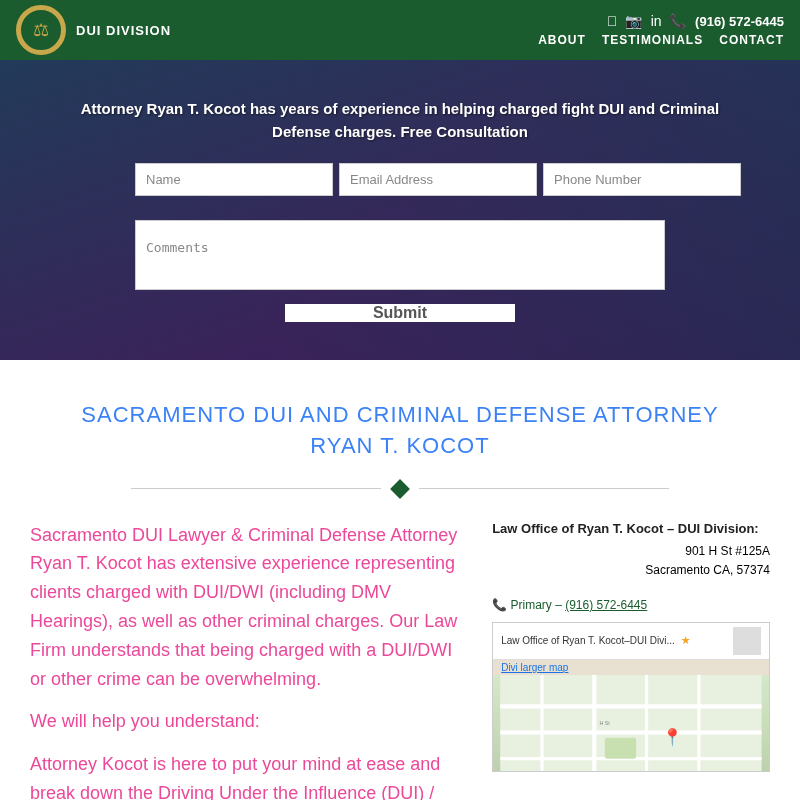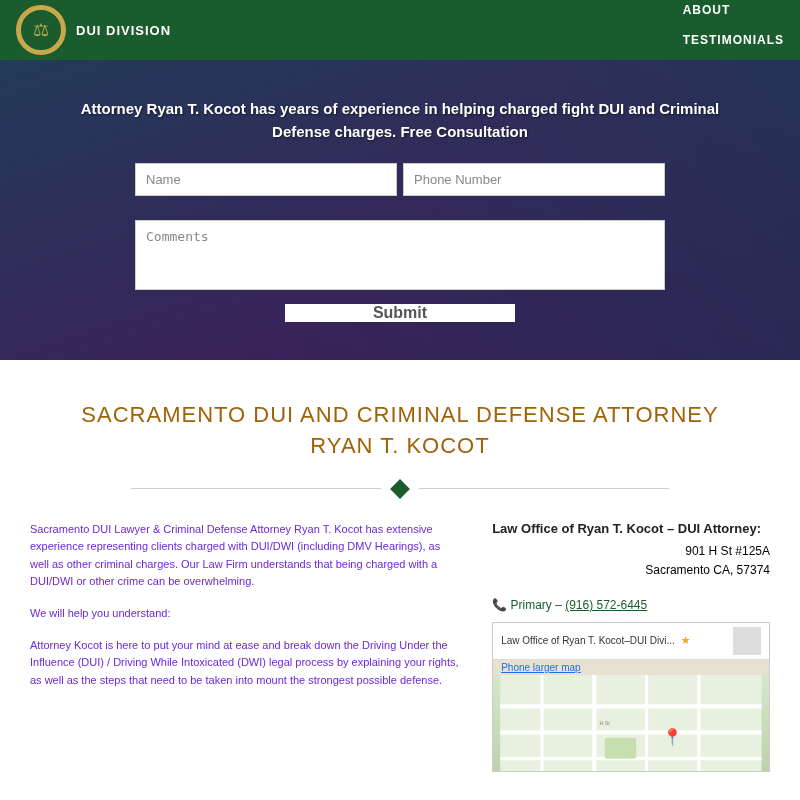--- a/index.html
+++ b/index.html
@@ -68,21 +68,20 @@
       font-size: 14px;
     }
     .phone-number {
       color: #fff;
       font-weight: bold;
       font-size: 13px;
     }
     .nav-links {
       display: flex;
       gap: 16px;
-      flex-direction: column;
     }
     .nav-link {
       color: #fff;
       text-decoration: none;
       font-size: 12px;
       font-weight: bold;
       letter-spacing: 1px;
       text-transform: uppercase;
     }
 
@@ -136,21 +135,21 @@
       padding: 8px 10px;
       border: 1px solid #ccc;
       background: #fff;
       font-size: 13px;
       color: #555;
     }
     .form-input::placeholder { color: #888; }
     .form-textarea {
       width: 100%;
       height: 70px;
-      padding: 8px 10px;
+      padding: 19px 10px;
       border: 1px solid #ccc;
       background: #fff;
       font-size: 13px;
       color: #555;
       resize: none;
       margin-bottom: 10px;
       margin-top: 18px;
     }
     .form-textarea::placeholder { color: #888; }
     .submit-btn {
@@ -170,21 +169,21 @@
     
     .main-section {
       padding: 40px 30px 30px;
     }
     .main-title {
       text-align: center;
       font-size: 22px;
       font-weight: normal;
       text-transform: uppercase;
       letter-spacing: 1px;
-      color: #a16207;
+      color: #3b82f6;
       margin-bottom: 20px;
       line-height: 1.4;
     }
     .diamond-divider {
       display: flex;
       align-items: center;
       justify-content: center;
       margin-bottom: 25px;
       gap: 0;
     }
@@ -205,23 +204,23 @@
       display: flex;
       gap: 30px;
     }
     .content-left {
       flex: 1.4;
     }
     .content-right {
       flex: 0.9;
     }
     .content-para {
-      font-size: 11px;
+      font-size: 18px;
       line-height: 1.6;
-      color: #6d28d9;
+      color: #ec4899;
       margin-bottom: 14px;
     }
     .sidebar-box {
       font-size: 12px;
       color: #333;
     }
     .sidebar-title {
       font-size: 13px;
       font-weight: bold;
       color: #222;
@@ -314,20 +313,21 @@
     </nav>
   </div>
 </header>
 
 <section class="hero">
   <div class="hero-content">
     <p class="hero-subtitle">Attorney Ryan T. Kocot has years of experience in helping charged fight DUI and Criminal Defense charges. Free Consultation</p>
     <div class="contact-form">
       <div class="form-row">
         <input class="form-input" type="text" placeholder="Name" style="">
+        <input class="form-input" type="email" placeholder="Email Address" style="">
         <input class="form-input" type="tel" placeholder="Phone Number" style="">
       </div>
       <textarea class="form-textarea" placeholder="Comments" style=""></textarea>
       <button class="submit-btn">Submit</button>
     </div>
   </div>
 </section>
 
 <section class="main-section">
   <h2 class="main-title">SACRAMENTO DUI AND CRIMINAL DEFENSE ATTORNEY<br>RYAN T. KOCOT</h2>
@@ -338,39 +338,39 @@
   </div>
   <div class="content-columns">
     <div class="content-left">
       <p class="content-para">Sacramento DUI Lawyer &amp; Criminal Defense Attorney Ryan T. Kocot has extensive experience representing clients charged with DUI/DWI (including DMV Hearings), as well as other criminal charges. Our Law Firm understands that being charged with a DUI/DWI or other crime can be overwhelming.</p>
       <p class="content-para">We will help you understand:</p>
       <p class="content-para">Attorney Kocot is here to put your mind at ease and break down the Driving Under the Influence (DUI) / Driving While Intoxicated (DWI) legal process by explaining your rights, as well as the steps that need to be taken into mount the strongest possible defense.</p>
 
     </div>
     <div class="content-right">
       <div class="sidebar-box">
-        <p class="sidebar-title">Law Office of Ryan T. Kocot – DUI Attorney:</p>
+        <p class="sidebar-title">Law Office of Ryan T. Kocot – DUI Division:</p>
         <div class="sidebar-address">
           <span>901 H St #125A</span><br>
           <span>Sacramento CA, 57374</span>
         </div>
         <div class="sidebar-phone">
           <span>📞</span>
           <span>Primary</span> –
           <a href="#" style="color:#1a5c2e;">(916) 572-6445</a>
         </div>
         <div class="map-container">
           <div class="map-header">
             <div class="map-header-left">
               <span style="font-size:10px;color:#333;">Law Office of Ryan T. Kocot–DUI Divi...</span>
               <span class="map-star">★</span>
             </div>
             <div style="width:28px;height:28px;background:#ddd;"></div>
           </div>
-          <a href="#" class="map-link" style="display:block;padding:2px 8px;font-size:10px;color:#1a73e8;text-decoration:underline;">Phone larger map</a>
+          <a href="#" class="map-link" style="display:block;padding:2px 8px;font-size:10px;color:#1a73e8;text-decoration:underline;">Divi larger map</a>
           <div class="map-body">
             <svg class="map-svg" viewBox="0 0 250 110" xmlns="http://www.w3.org/2000/svg">
 
               <rect width="250" height="110" fill="#e8f0e0"></rect>
 
               <line x1="0" y1="30" x2="250" y2="30" stroke="#fff" stroke-width="4"></line>
               <line x1="0" y1="55" x2="250" y2="55" stroke="#fff" stroke-width="4"></line>
               <line x1="0" y1="80" x2="250" y2="80" stroke="#fff" stroke-width="3"></line>
               <line x1="40" y1="0" x2="40" y2="110" stroke="#fff" stroke-width="3"></line>
               <line x1="90" y1="0" x2="90" y2="110" stroke="#fff" stroke-width="4"></line>

